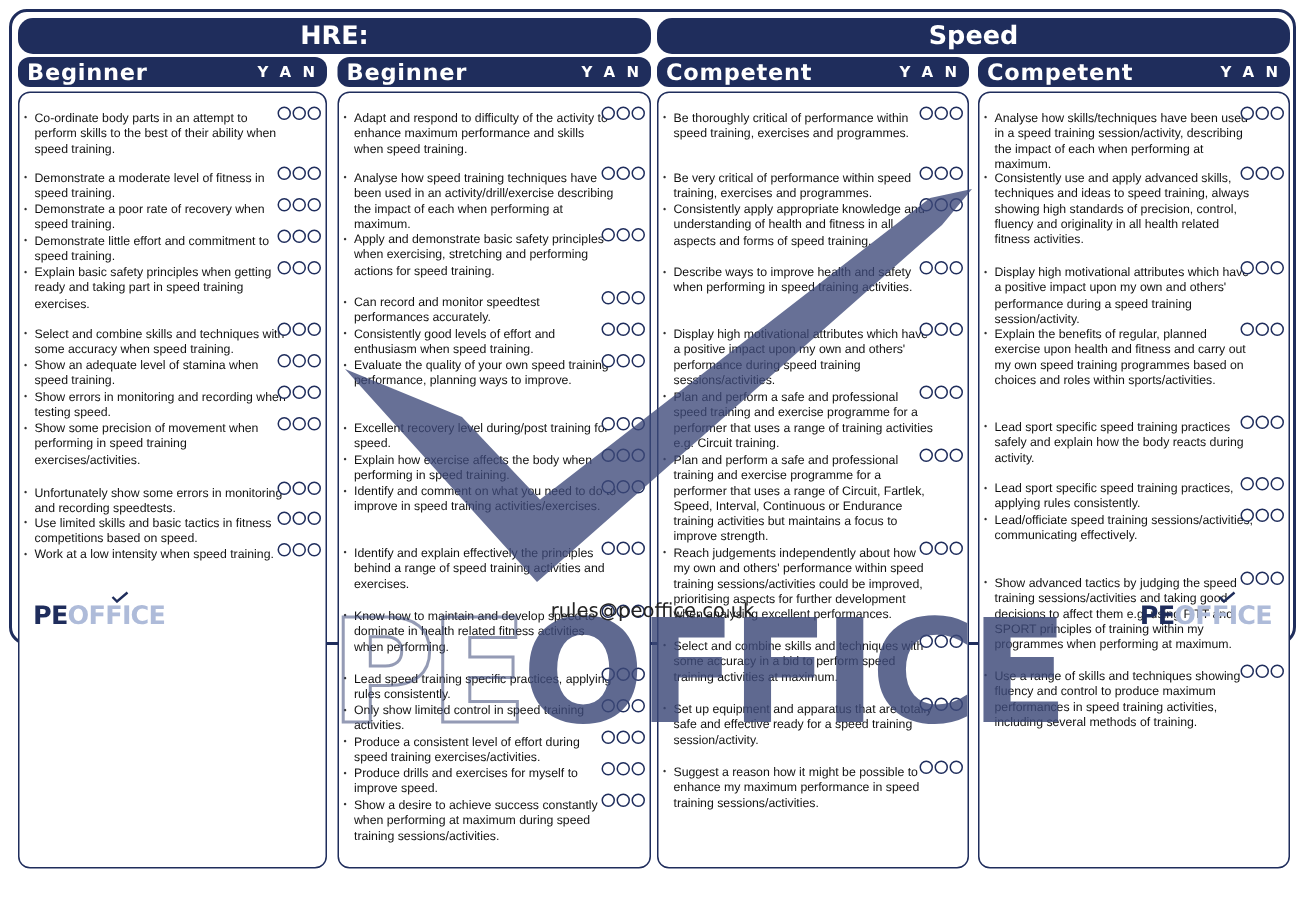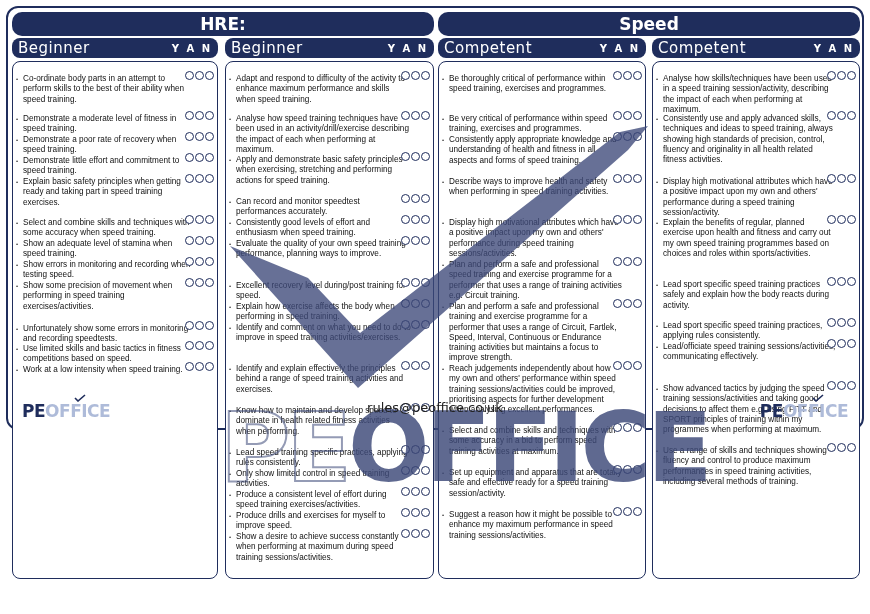--- a/index.html
+++ b/index.html
@@ -15,21 +15,21 @@
     color: #fff; font-weight: bold; font-size: 17px; text-align: center; line-height: 24px;
     font-family: "DejaVu Sans", sans-serif;
   }
   .section-bar.hre { left: 4px; width: 422px; }
   .section-bar.speed { left: 430px; width: 422px; text-align: center; }
 
   .col-head {
     position: absolute; top: 30px; height: 20px; background: #1f2d5c; border-radius: 8px;
     color: #fff; display: flex; align-items: center; justify-content: space-between; padding: 0 6px;
   }
-  .col-head .lvl { font-family: "DejaVu Sans", sans-serif; font-weight: normal; font-size: 15px; letter-spacing: 0.5px; }
+  .col-head .lvl { font-family: "DejaVu Sans", sans-serif; font-weight: bold; font-size: 15px; letter-spacing: 0.5px; }
   .col-head .yan { font-family: "DejaVu Sans", sans-serif; font-weight: bold; font-size: 10px; letter-spacing: 2px; }
 
   .col-box {
     position: absolute; top: 53px; height: 518px; border: 1.5px solid #1f2d5c; border-radius: 8px; background: #fff;
   }
   .c1 { left: 4px; width: 206px; }
   .c2 { left: 217px; width: 209px; }
   .c3 { left: 430px; width: 208px; }
   .c4 { left: 644px; width: 208px; }
 

